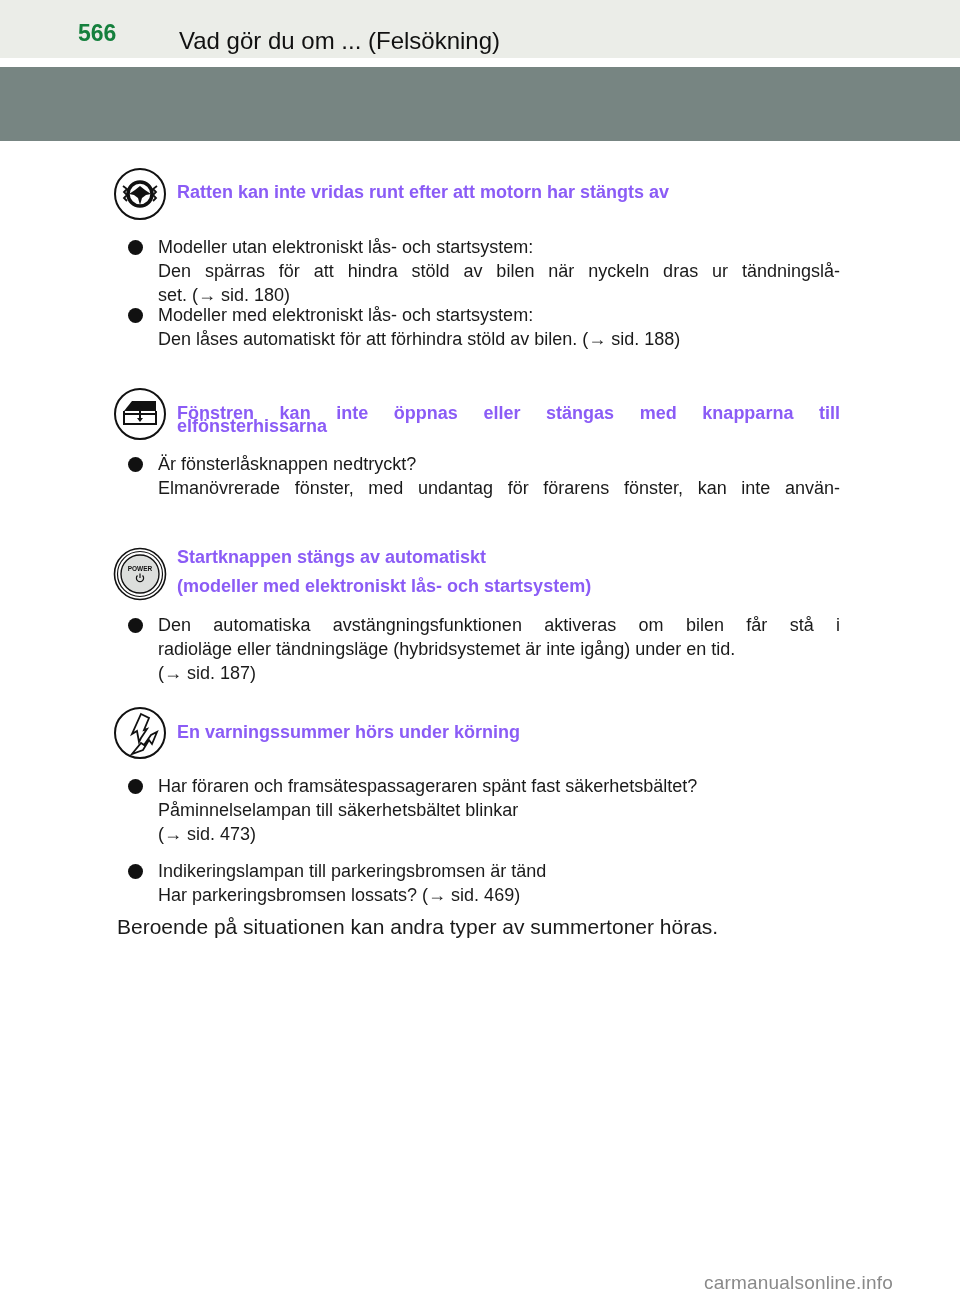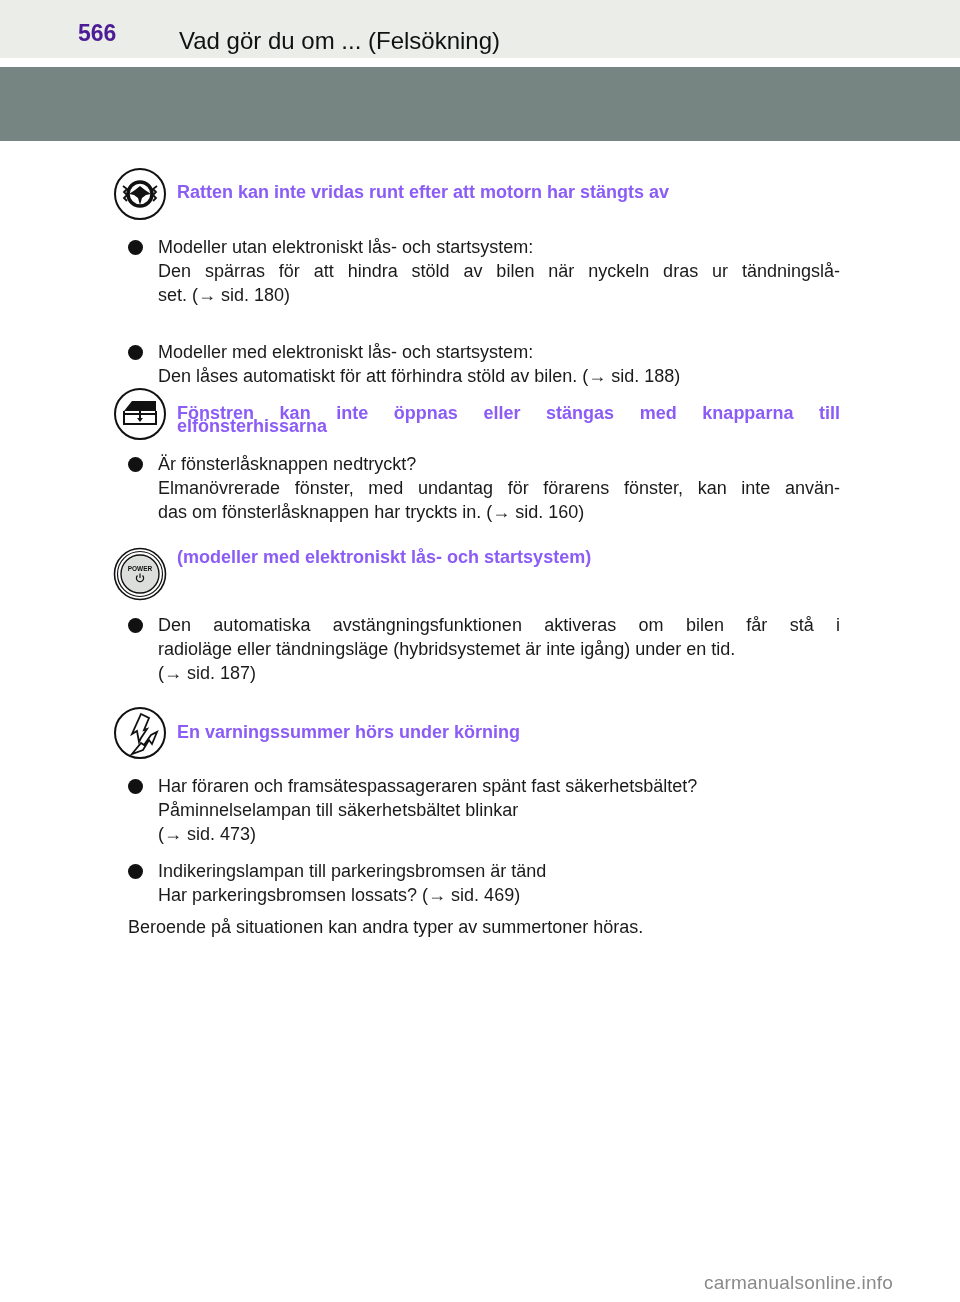--- a/index.html
+++ b/index.html
@@ -6,21 +6,21 @@
     body {
       width: 960px; height: 1302px; background: #ffffff; position: relative;
       overflow: hidden; font-family: "Liberation Sans", sans-serif; color: #1a1a1a;
     }
     .header {
       position: absolute; left: 0; top: 0; width: 960px; height: 58px;
       background: #ebede8;
     }
     .page-num {
       position: absolute; left: 78px; top: 20px; font-size: 23px; font-weight: bold;
-      color: #4c1d95;
+      color: #15803d;
     }
     .running-title {
       position: absolute; left: 179px; top: 27px; font-size: 24px; color: #111;
     }
     .band {
       position: absolute; left: 0; top: 67px; width: 960px; height: 74px;
       background: #778582;
     }
     .section-icon {
       position: absolute; left: 113px; width: 54px; height: 54px;
@@ -35,21 +35,21 @@
       color: #1a1a1a;
     }
     .bullet {
       position: absolute; left: 0; top: 5px; width: 15px; height: 15px;
       border-radius: 50%; background: #111;
     }
     .item-text { margin-left: 30px; }
     .item-text div { white-space: nowrap; }
     .jl { text-align: justify; text-align-last: justify; white-space: normal !important; }
     .plain {
-      position: absolute; left: 128px; width: 712px; font-size: 18px; line-height: 24px;
+      position: absolute; left: 117px; width: 712px; font-size: 21px; line-height: 24px;
     }
     .watermark {
       position: absolute; left: 704px; top: 1272px; font-size: 19px; color: #8a8a8a;
       letter-spacing: 0.2px;
     }
   </style>
 </head>
 <body>
 
 <div class="header">
@@ -70,21 +70,21 @@
 </div>
 
 <div class="item" style="top:235px">
   <span class="bullet"></span>
   <div class="item-text">
     <div>Modeller utan elektroniskt lås- och startsystem:</div>
     <div class="jl">Den spärras för att hindra stöld av bilen när nyckeln dras ur tändningslå-</div>
     <div>set. (→ sid. 180)</div>
   </div>
 </div>
-<div class="item" style="top:340px">
+<div class="item" style="top:303px">
   <span class="bullet"></span>
   <div class="item-text">
     <div>Modeller med elektroniskt lås- och startsystem:</div>
     <div>Den låses automatiskt för att förhindra stöld av bilen. (→ sid. 188)</div>
   </div>
 </div>
 
 <svg class="section-icon" style="top:387px" viewBox="0 0 54 54">
   <circle cx="27" cy="27" r="25" fill="none" stroke="#111" stroke-width="2"></circle>
   <path d="M11 24 L19 14 L43 14 L43 24 Z" fill="#111"></path>
@@ -99,33 +99,33 @@
 </div>
 <div class="heading" style="top:412px">
   <div>elfönsterhissarna</div>
 </div>
 
 <div class="item" style="top:452px">
   <span class="bullet"></span>
   <div class="item-text">
     <div>Är fönsterlåsknappen nedtryckt?</div>
     <div class="jl">Elmanövrerade fönster, med undantag för förarens fönster, kan inte använ-</div>
-    <div>das om fönsterlåsknappen har tryckts in. (→ sid. 160)</div>
   </div>
 </div>
 
 <svg class="section-icon" style="top:547px" viewBox="0 0 54 54">
   <circle cx="27" cy="27" r="25.5" fill="none" stroke="#111" stroke-width="1.6"></circle>
   <circle cx="27" cy="27" r="22.5" fill="none" stroke="#111" stroke-width="1.2"></circle>
   <circle cx="27" cy="27" r="19" fill="#dcdedc" stroke="#111" stroke-width="1.4"></circle>
   <text x="27" y="24" font-size="6.5" font-weight="bold" text-anchor="middle" fill="#111" font-family="Liberation Sans, sans-serif">POWER</text>
   <path d="M24.5 28.5 A3.6 3.6 0 1 0 29.5 28.5" fill="none" stroke="#111" stroke-width="1.2"></path>
   <path d="M27 26.5 L27 31" stroke="#111" stroke-width="1.2"></path>
 </svg>
 <div class="heading" style="top:543px">
+  <div>Startknappen stängs av automatiskt</div>
   <div>(modeller med elektroniskt lås- och startsystem)</div>
 </div>
 
 <div class="item" style="top:613px">
   <span class="bullet"></span>
   <div class="item-text">
     <div class="jl">Den automatiska avstängningsfunktionen aktiveras om bilen får stå i</div>
     <div>radioläge eller tändningsläge (hybridsystemet är inte igång) under en tid.</div>
     <div>(→ sid. 187)</div>
   </div>

